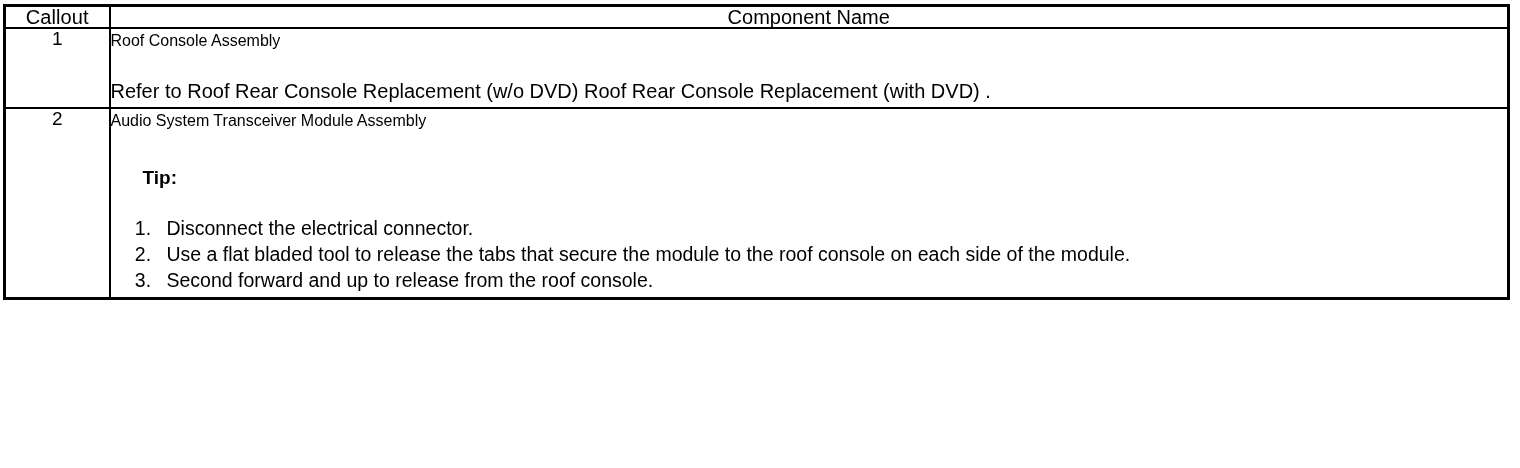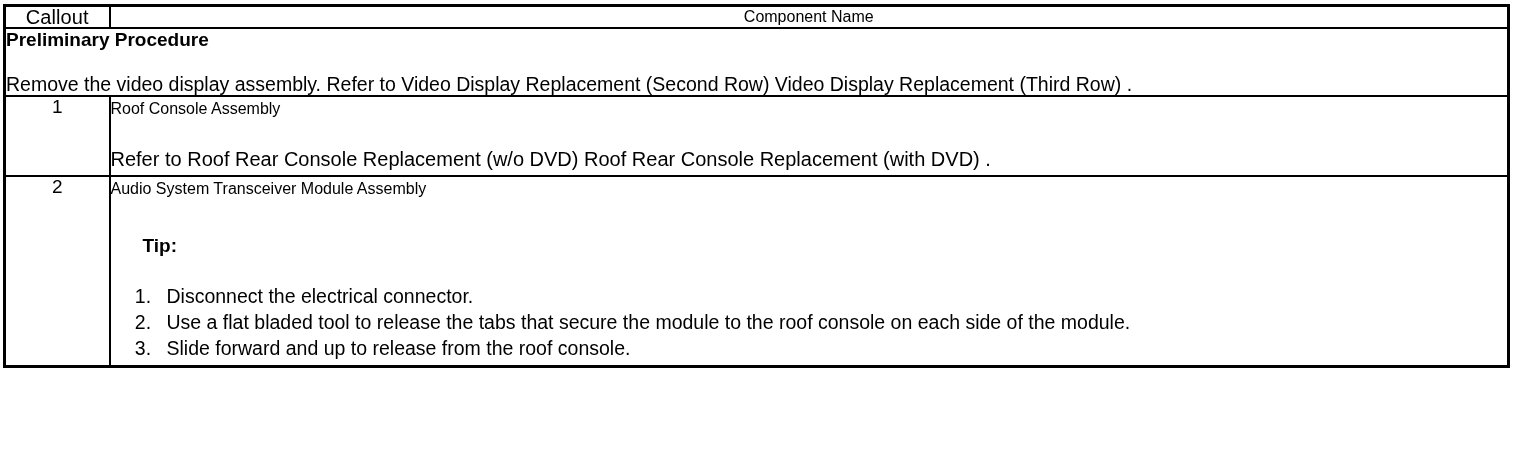--- a/index.html
+++ b/index.html
@@ -48,21 +48,21 @@
     text-align: center;
     font-weight: bold;
     font-size: 20px;
     line-height: 20px;
     padding: 9px 0 10px 0;
     letter-spacing: .1px;
   }
   .hdr-name {
     text-align: center;
     font-weight: bold;
-    font-size: 16px;
+    font-size: 20px;
     line-height: 20px;
     padding: 9px 0 10px 0;
   }
 
   
   .prelim {
     padding: 8px 6px 9px 5px;
     border-top-width: 3px;
   }
   .prelim-title {
@@ -131,43 +131,37 @@
       <col class="c-callout">
       <col class="c-name">
     </colgroup>
     <tbody>
 
       <tr>
         <th class="hdr-callout">Callout</th>
         <th class="hdr-name">Component Name</th>
       </tr>
 
-      <tr>
-        <td class="prelim" colspan="2">
-          <p class="prelim-title">Preliminary Procedure</p>
-          <p class="prelim-body">Remove the video display assembly. Refer to Video Display Replacement (Second Row) Video Display Replacement (Third Row) .</p>
-        </td>
-      </tr>
 
       <tr>
         <td class="callout-num">1</td>
         <td class="comp">
           <p class="comp-title">Roof Console Assembly</p>
           <p class="comp-ref">Refer to Roof Rear Console Replacement (w/o DVD) Roof Rear Console Replacement (with DVD) .</p>
         </td>
       </tr>
 
       <tr>
         <td class="callout-num">2</td>
         <td class="comp">
           <p class="comp-title">Audio System Transceiver Module Assembly</p>
           <p class="tip-label">Tip:</p>
           <ol class="steps">
             <li>Disconnect the electrical connector.</li>
             <li>Use a flat bladed tool to release the tabs that secure the module to the roof console on each side of the module.</li>
-            <li>Slide forward and up to release from the roof console.</li>
+            <li>Second forward and up to release from the roof console.</li>
           </ol>
         </td>
       </tr>
 
     </tbody>
   </table>
 </div>
 
 </body></html>

